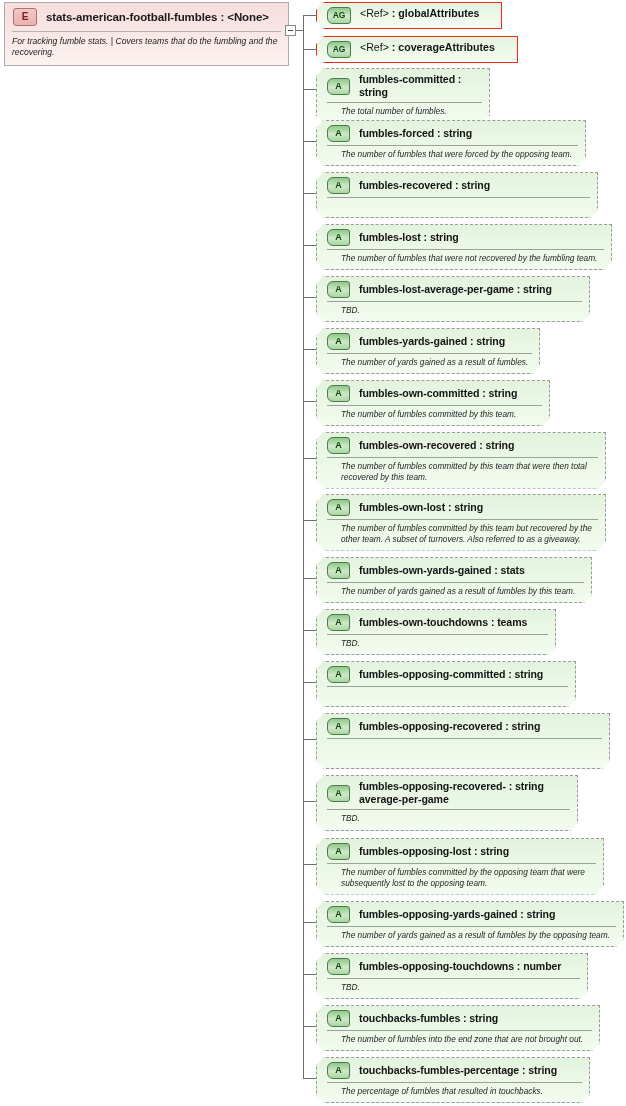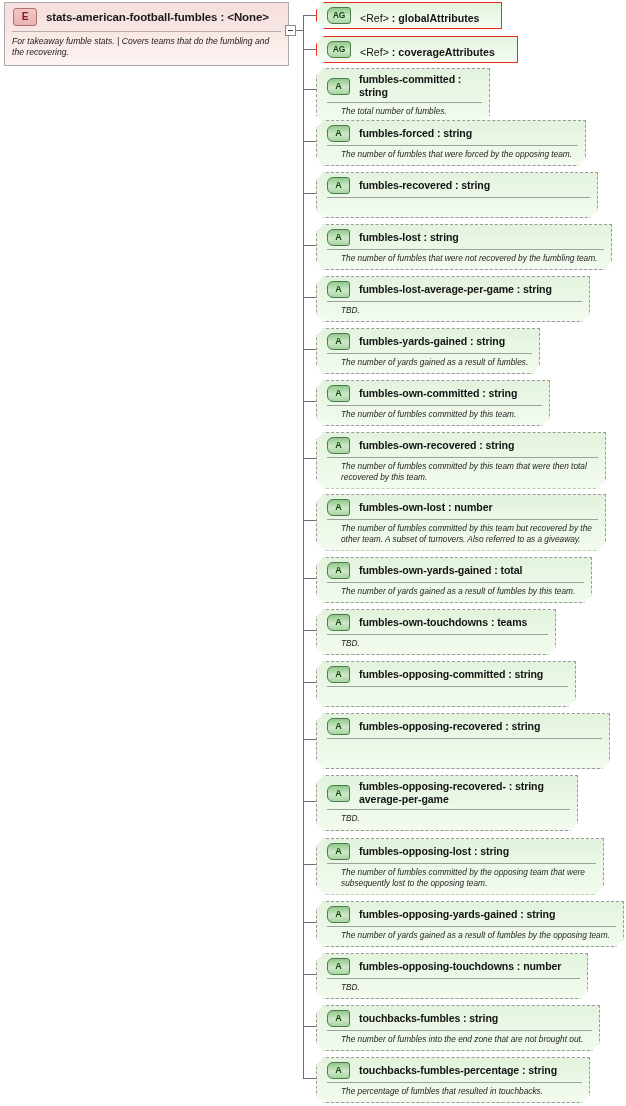--- a/index.html
+++ b/index.html
@@ -112,34 +112,34 @@
 
   
   .agbox{
     position:relative;
     border:1px solid #ee2b18;
     background:linear-gradient(to bottom,#e2f3dd 0%,#edf8e9 50%,#f4fbf1 100%);
     box-sizing:border-box;
     box-shadow:3px 3px 0 -1px #ee2b18;
     clip-path:polygon(8px 0,100% 0,100% 100%,100% 100%,8px 100%,0 calc(100% - 8px),0 8px);
   }
-  .agbox .head{display:flex;align-items:flex-end;padding:4px 8px 4px 10px;}
+  .agbox .head{display:flex;align-items:flex-start;padding:4px 8px 4px 10px;}
   .agref{font-size:10.6px;color:#141414;white-space:nowrap;}
   .ag-name{font-weight:bold;}
 </style>
 </head>
 <body>
 
 <div id="root-element">
   <div class="re-head">
     <span class="badge-e">E</span>
     <span class="re-title">stats-american-football-fumbles : &lt;None&gt;</span>
   </div>
   <div class="re-sep"></div>
-  <div class="re-desc">For takeaway fumble stats. | Covers teams that do the fumbling and the recovering.</div>
+  <div class="re-desc">For tracking fumble stats. | Covers teams that do the fumbling and the recovering.</div>
 </div>
 
 <div id="tree-connector">
   <div class="expander"></div>
 <div class="conn-line" style="left: 296px; top: 30px; width: 8px; height: 1px;"></div>
     <div class="conn-line" style="left: 303px; top: 15px; width: 1px; height: 1063px;"></div>
     <div class="conn-line" style="left: 303px; top: 15px; width: 13px; height: 1px;"></div>
     <div class="conn-line" style="left: 303px; top: 49px; width: 13px; height: 1px;"></div>
     <div class="conn-line" style="left: 303px; top: 89px; width: 13px; height: 1px;"></div>
     <div class="conn-line" style="left: 303px; top: 141px; width: 13px; height: 1px;"></div>
@@ -255,31 +255,31 @@
           <span class="rtitle">fumbles-own-recovered : string</span>
         </div>
         <div class="sep"></div>
         <div class="desc">The number of fumbles committed by this team that were then total recovered by this team.</div>
       </div>
     </div>
     <div class="row" style="top: 494px; width: 290px;">
       <div class="abox" style="min-height: 56px;">
         <div class="head">
           <span class="badge-a">A</span>
-          <span class="rtitle">fumbles-own-lost : number</span>
+          <span class="rtitle">fumbles-own-lost : string</span>
         </div>
         <div class="sep"></div>
         <div class="desc">The number of fumbles committed by this team but recovered by the other team. A subset of turnovers. Also referred to as a giveaway.</div>
       </div>
     </div>
     <div class="row" style="top: 557px; width: 276px;">
       <div class="abox" style="min-height: 46px;">
         <div class="head">
           <span class="badge-a">A</span>
-          <span class="rtitle">fumbles-own-yards-gained : total</span>
+          <span class="rtitle">fumbles-own-yards-gained : stats</span>
         </div>
         <div class="sep"></div>
         <div class="desc">The number of yards gained as a result of fumbles by this team.</div>
       </div>
     </div>
     <div class="row" style="top: 609px; width: 240px;">
       <div class="abox" style="min-height: 46px;">
         <div class="head">
           <span class="badge-a">A</span>
           <span class="rtitle">fumbles-own-touchdowns : teams</span>

